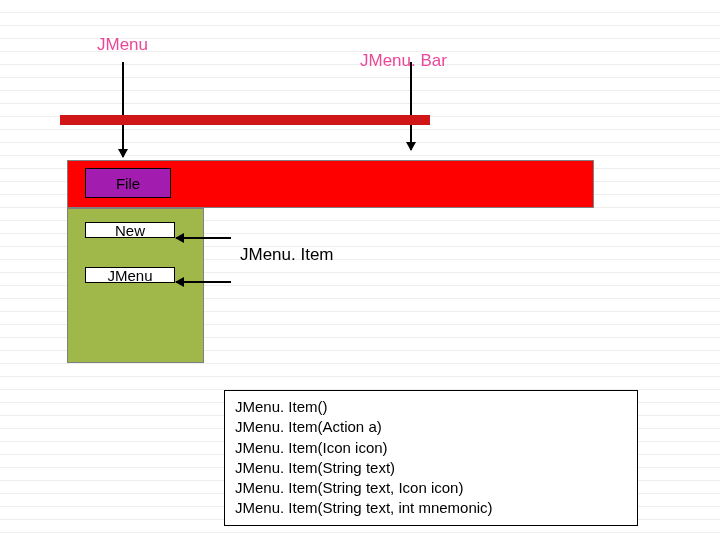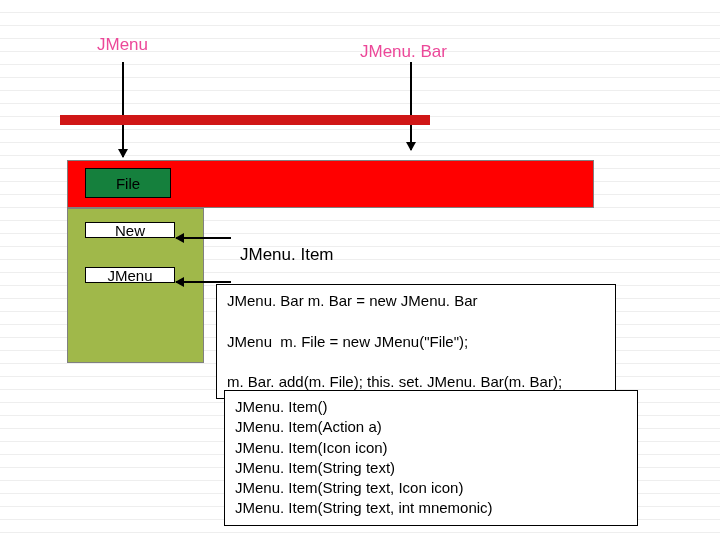--- a/index.html
+++ b/index.html
@@ -75,21 +75,21 @@
     height: 48px;
     background: #f00;
     border: 1px solid #808080;
   }
   .file-btn {
     position: absolute;
     left: 85px;
     top: 168px;
     width: 86px;
     height: 30px;
-    background: #15803d;
+    background: #a21caf;
     border: 1px solid #000;
     display: flex;
     align-items: center;
     justify-content: center;
     font-size: 15px;
   }
 
   .olive-panel {
     position: absolute;
     left: 67px;
@@ -134,45 +134,40 @@
 </style>
 </head>
 <body>
 
 <div class="ruled-bg"></div>
 
 <div class="stage">
 
   <div class="label" style="left:97px; top:35px;">JMenu</div>
 
-  <div class="label" style="left:360px; top:42px;">JMenu. Bar</div>
+  <div class="label" style="left:360px; top:51px;">JMenu. Bar</div>
 
   <div class="arrow-v" style="left:122px; top:62px; height:95px;"></div>
 
   <div class="arrow-v" style="left:410px; top:62px; height:88px;"></div>
 
   <div class="red-rule"></div>
 
   <div class="red-bar"></div>
   <div class="file-btn">File</div>
 
   <div class="olive-panel"></div>
   <div class="menu-item mi-new">New</div>
   <div class="menu-item mi-open">JMenu</div>
 
   <div class="jmi-label">JMenu. Item</div>
 
   <div class="arrow-h" style="left:176px; top:237px; width:55px;"></div>
   <div class="arrow-h" style="left:176px; top:281px; width:55px;"></div>
 
-  <div class="code-box code1">JMenu. Bar m. Bar = new JMenu. Bar
-
-JMenu  m. File = new JMenu("File");
-
-m. Bar. add(m. File); this. set. JMenu. Bar(m. Bar);</div>
 
   <div class="code-box code2">JMenu. Item()
 JMenu. Item(Action a)
 JMenu. Item(Icon icon)
 JMenu. Item(String text)
 JMenu. Item(String text, Icon icon)
 JMenu. Item(String text, int mnemonic)</div>
 
 </div>
 

